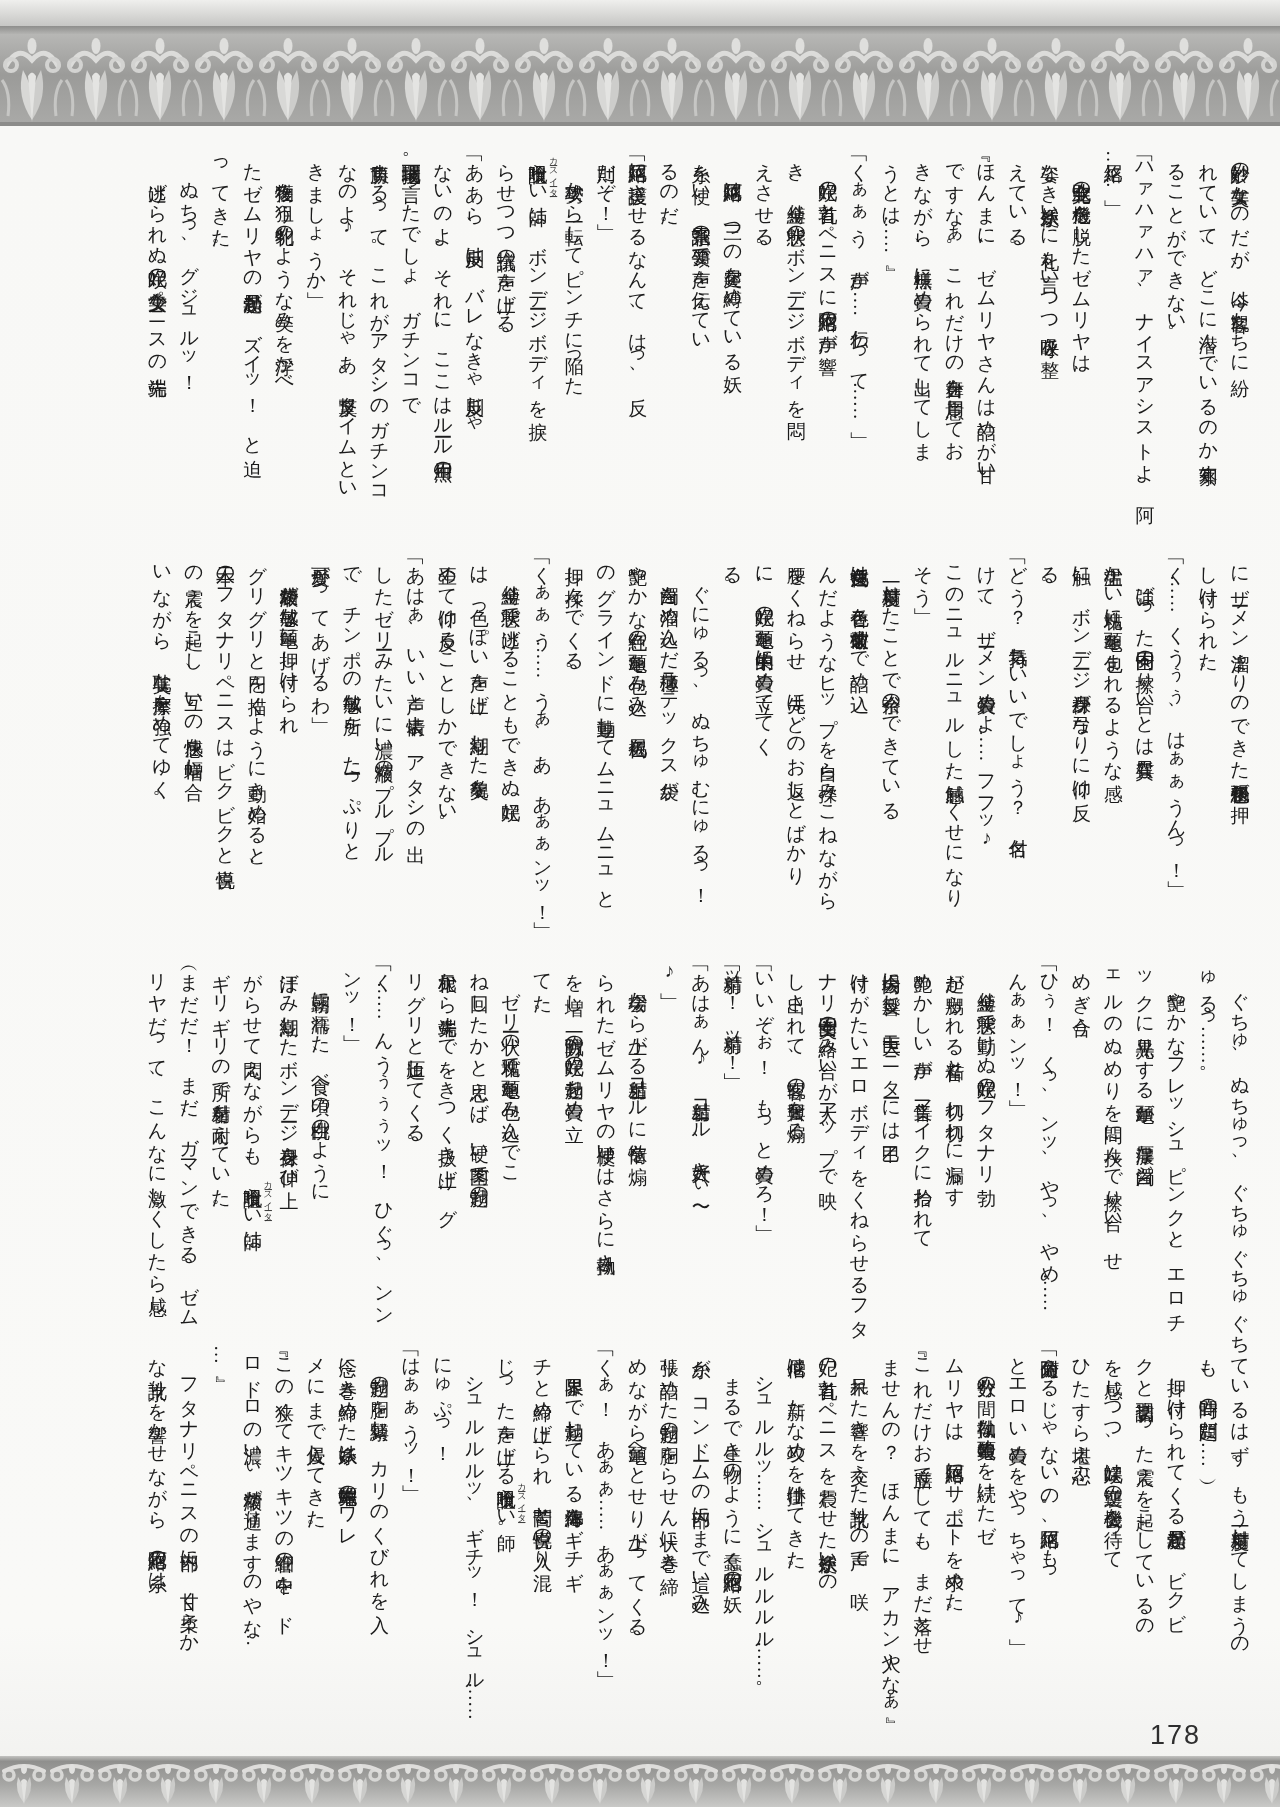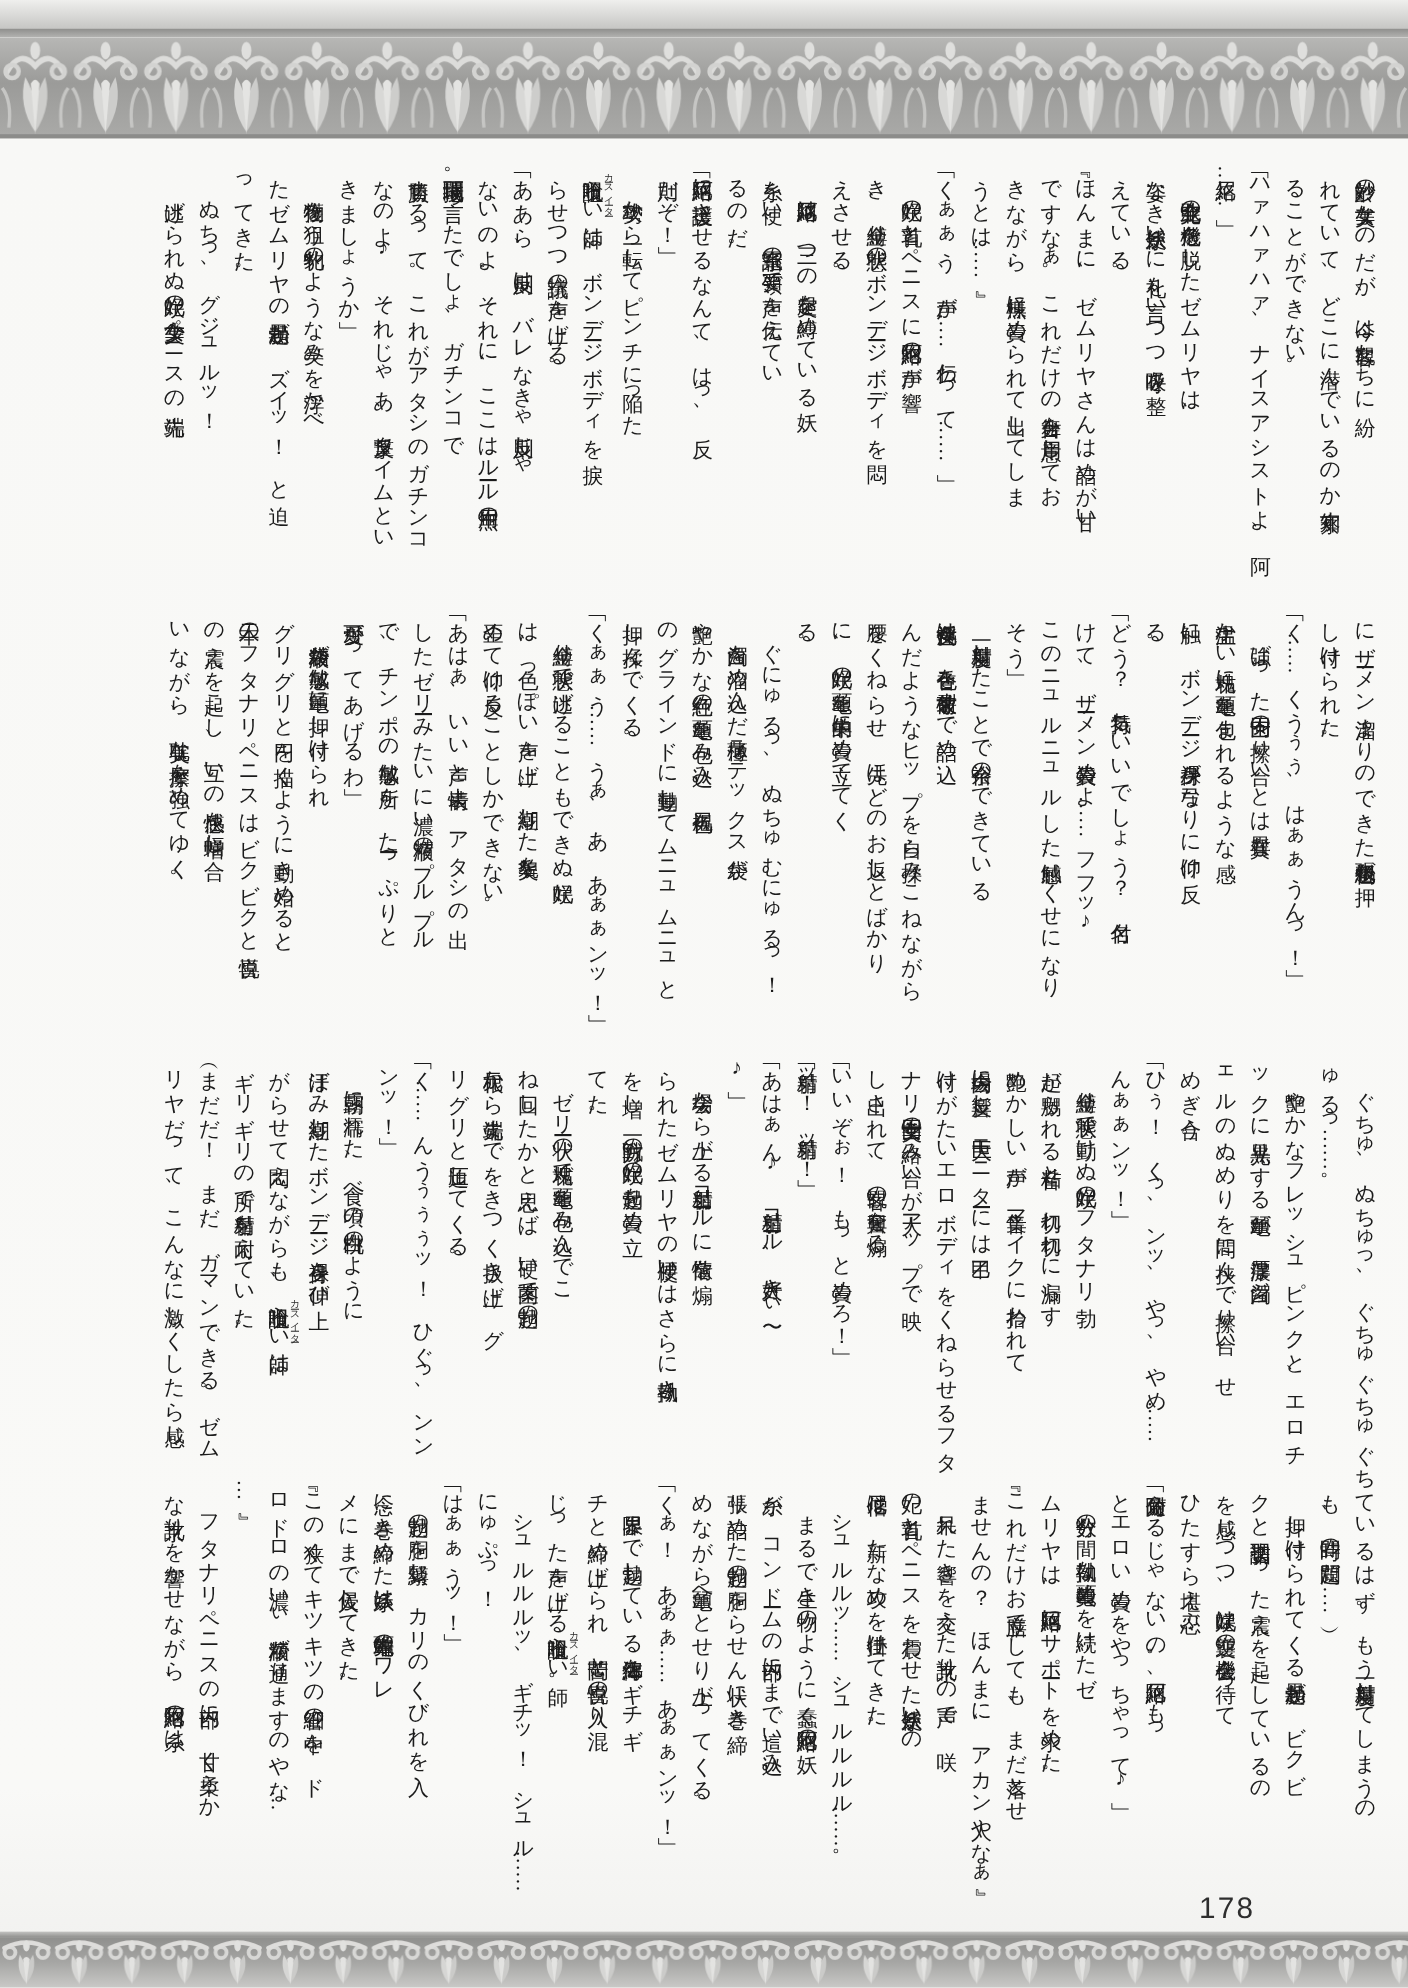--- a/index.html
+++ b/index.html
@@ -24,21 +24,21 @@
   }
   .band-1 { top:150px; }
   .band-2 { top:553px; }
   .band-3 { top:960px; }
   .band-4 { top:1345px; }
   .col { margin:0; padding:0; line-height:31.7px; white-space:nowrap; }
   ruby { ruby-align:center; }
   rt { font-size:9px; letter-spacing:0; color:#2a2a2a; }
   
   .page-number {
-    position:absolute; left:1090px; top:1720px;
+    position:absolute; left:1150px; top:1720px;
     font-family:"Liberation Sans","DejaVu Sans",sans-serif;
     font-size:27px; letter-spacing:2px; color:#2e2e2e;
   }
 </style>
 </head>
 <body>
 
 <div class="page" style="--ink: #1b1b1b;">
 
   <div class="border-top">

